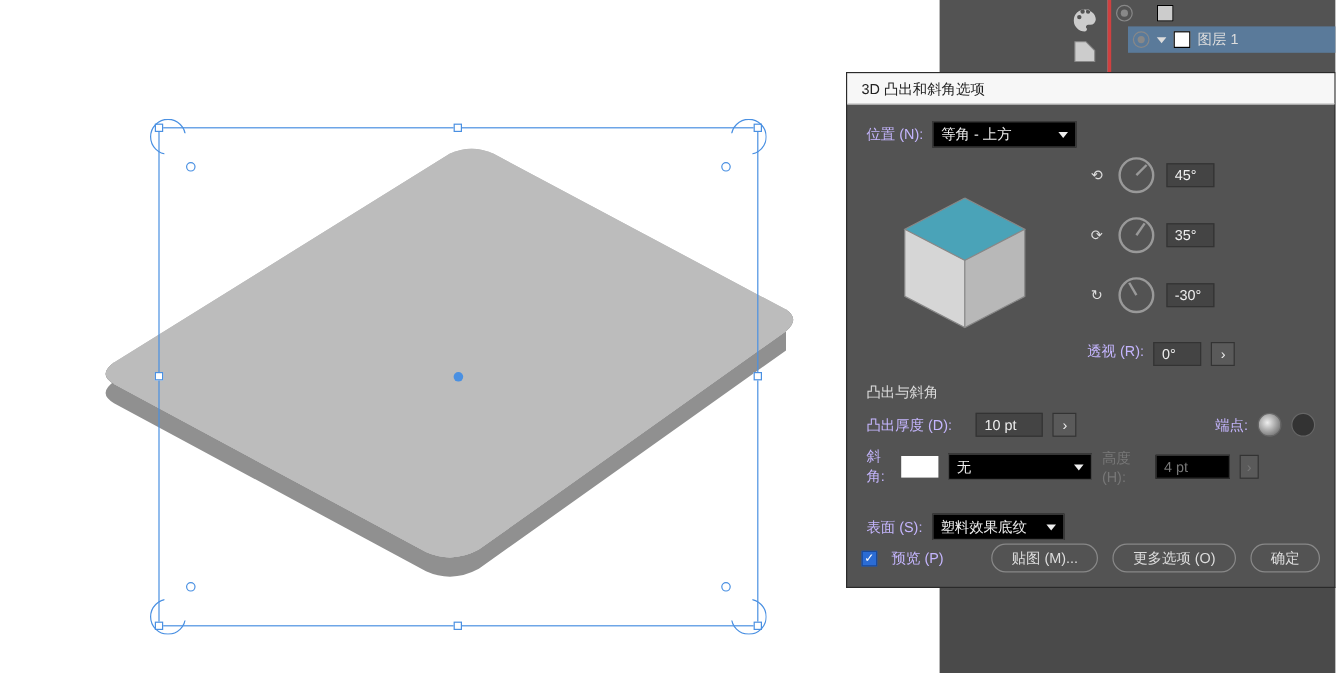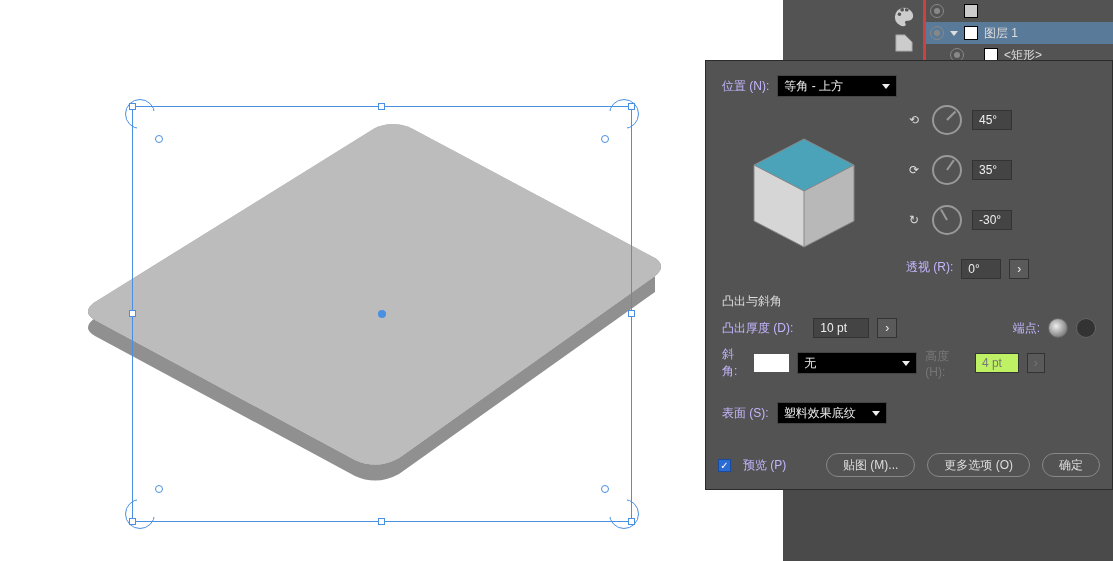--- a/index.html
+++ b/index.html
@@ -102,37 +102,32 @@
       <path fill="#ccc" d="M3 3h10l8 8v10H3z" stroke="#888"></path>
     </svg>
 </div>
 <div class="layers">
   <div class="hl"></div>
   <div class="lrow" style="margin-left:3px">
     <span class="eye"></span>
     <span style="width:8px"></span>
     <span class="sw" style="background:#ccc"></span>
   </div>
-  <div class="lrow sel" style="margin-left:3px">
+  <div class="lrow sel" style="margin-left:17px">
     <span class="eye"></span>
     <span class="twirl"></span>
     <span class="sw"></span>
     <span>图层 1</span>
   </div>
-  <div class="lrow" style="margin-left:3px;padding-left:24px">
-    <span class="eye"></span>
-    <span style="width:8px"></span>
-    <span class="sw"></span>
-    <span>&lt;矩形&gt;</span>
-  </div>
 </div>
 
 <div class="bottom-strip"></div>
 
 <div class="dialog">
+  <div class="dtitle">3D 凸出和斜角选项</div>
   <div class="dbody">
     <div class="row">
       <span class="lbl">位置 (N):</span>
       <div class="sel-box">
           <span>等角 - 上方</span>
         </div>
     </div>
 
     <div class="cube-area">
       <div class="cube-wrap">
@@ -179,21 +174,21 @@
       <span class="cap-btn on"></span>
       <span class="cap-btn"></span>
     </div>
     <div class="inline">
       <span class="lbl">斜角:</span>
       <span class="bevel-sw"></span>
       <div class="sel-box bevel-sel">
           <span>无</span>
         </div>
       <span class="lbl dimmed">高度 (H):</span>
-      <input class="ipt dimmed" style="width: 44px; background: #bef264;" disabled="" value="4 pt">
+      <input class="ipt dimmed" style="width: 62px; background: #000000;" disabled="" value="4 pt">
       <div class="stepper dimmed">›</div>
       <span class="mini-ico"></span>
       <span class="mini-ico"></span>
     </div>
 
     <div class="inline" style="margin-top:22px">
       <span class="lbl">表面 (S):</span>
       <div class="sel-box" style="min-width:110px">
           <span>塑料效果底纹</span>
         </div>

